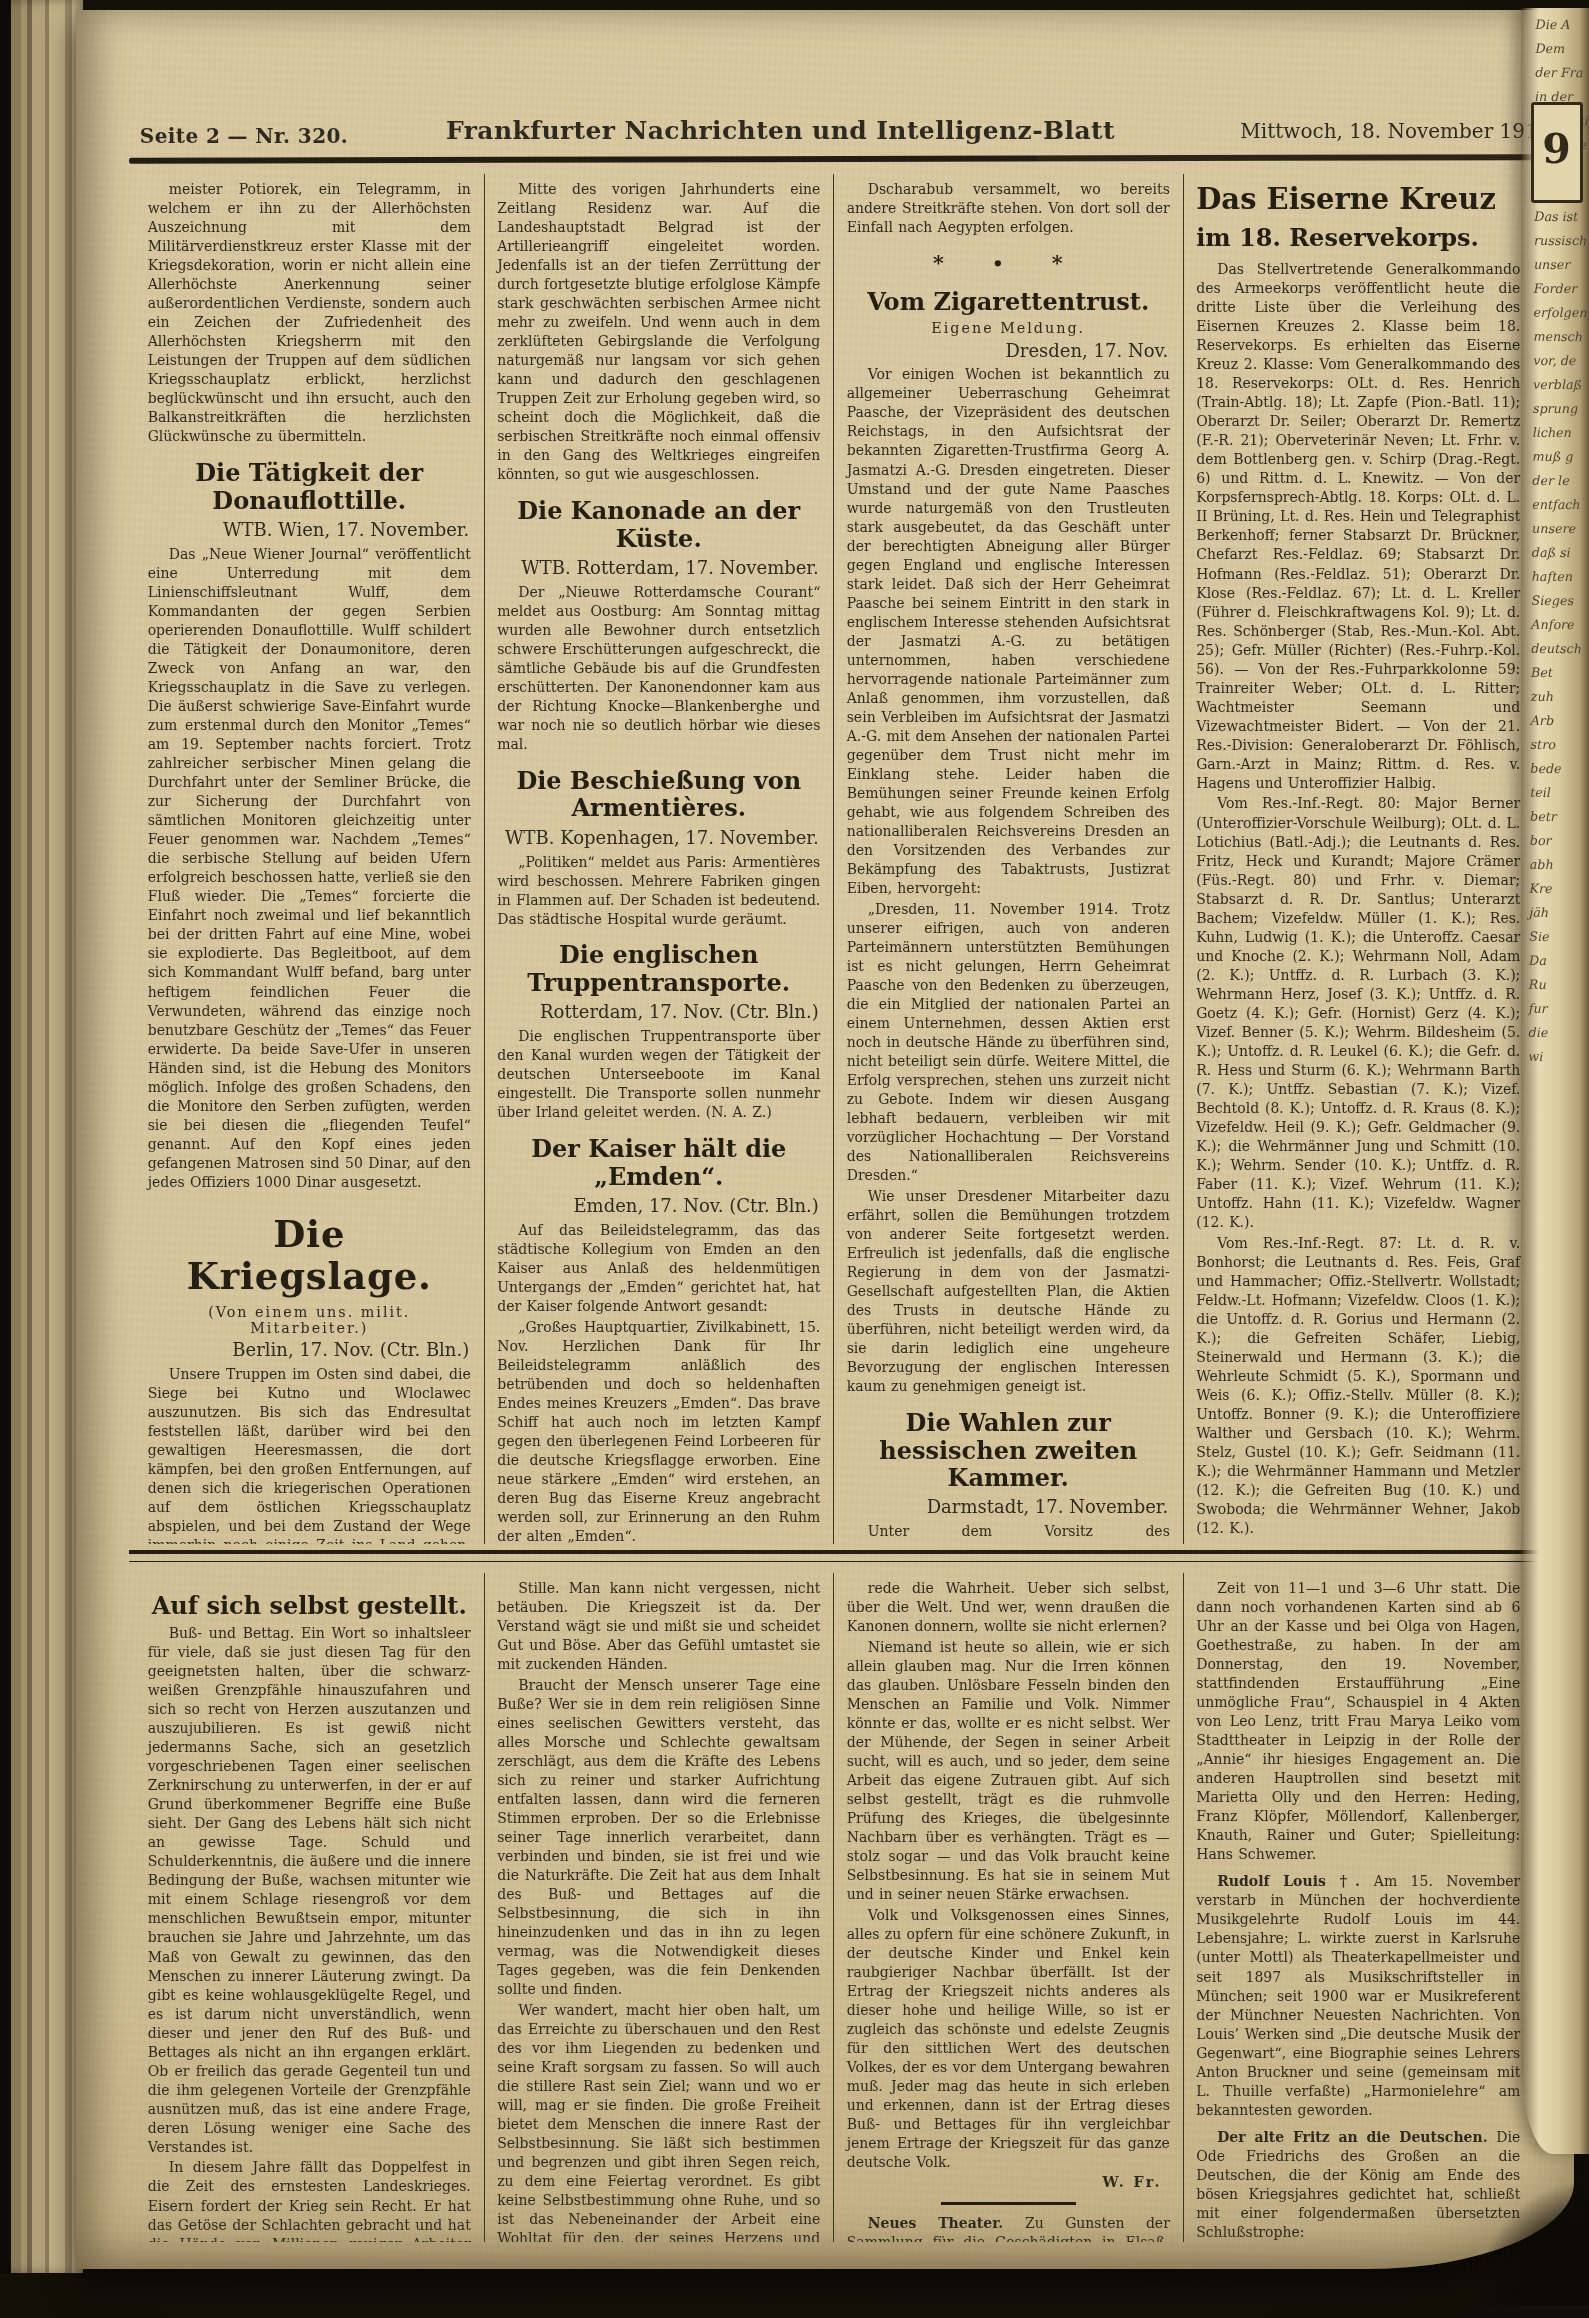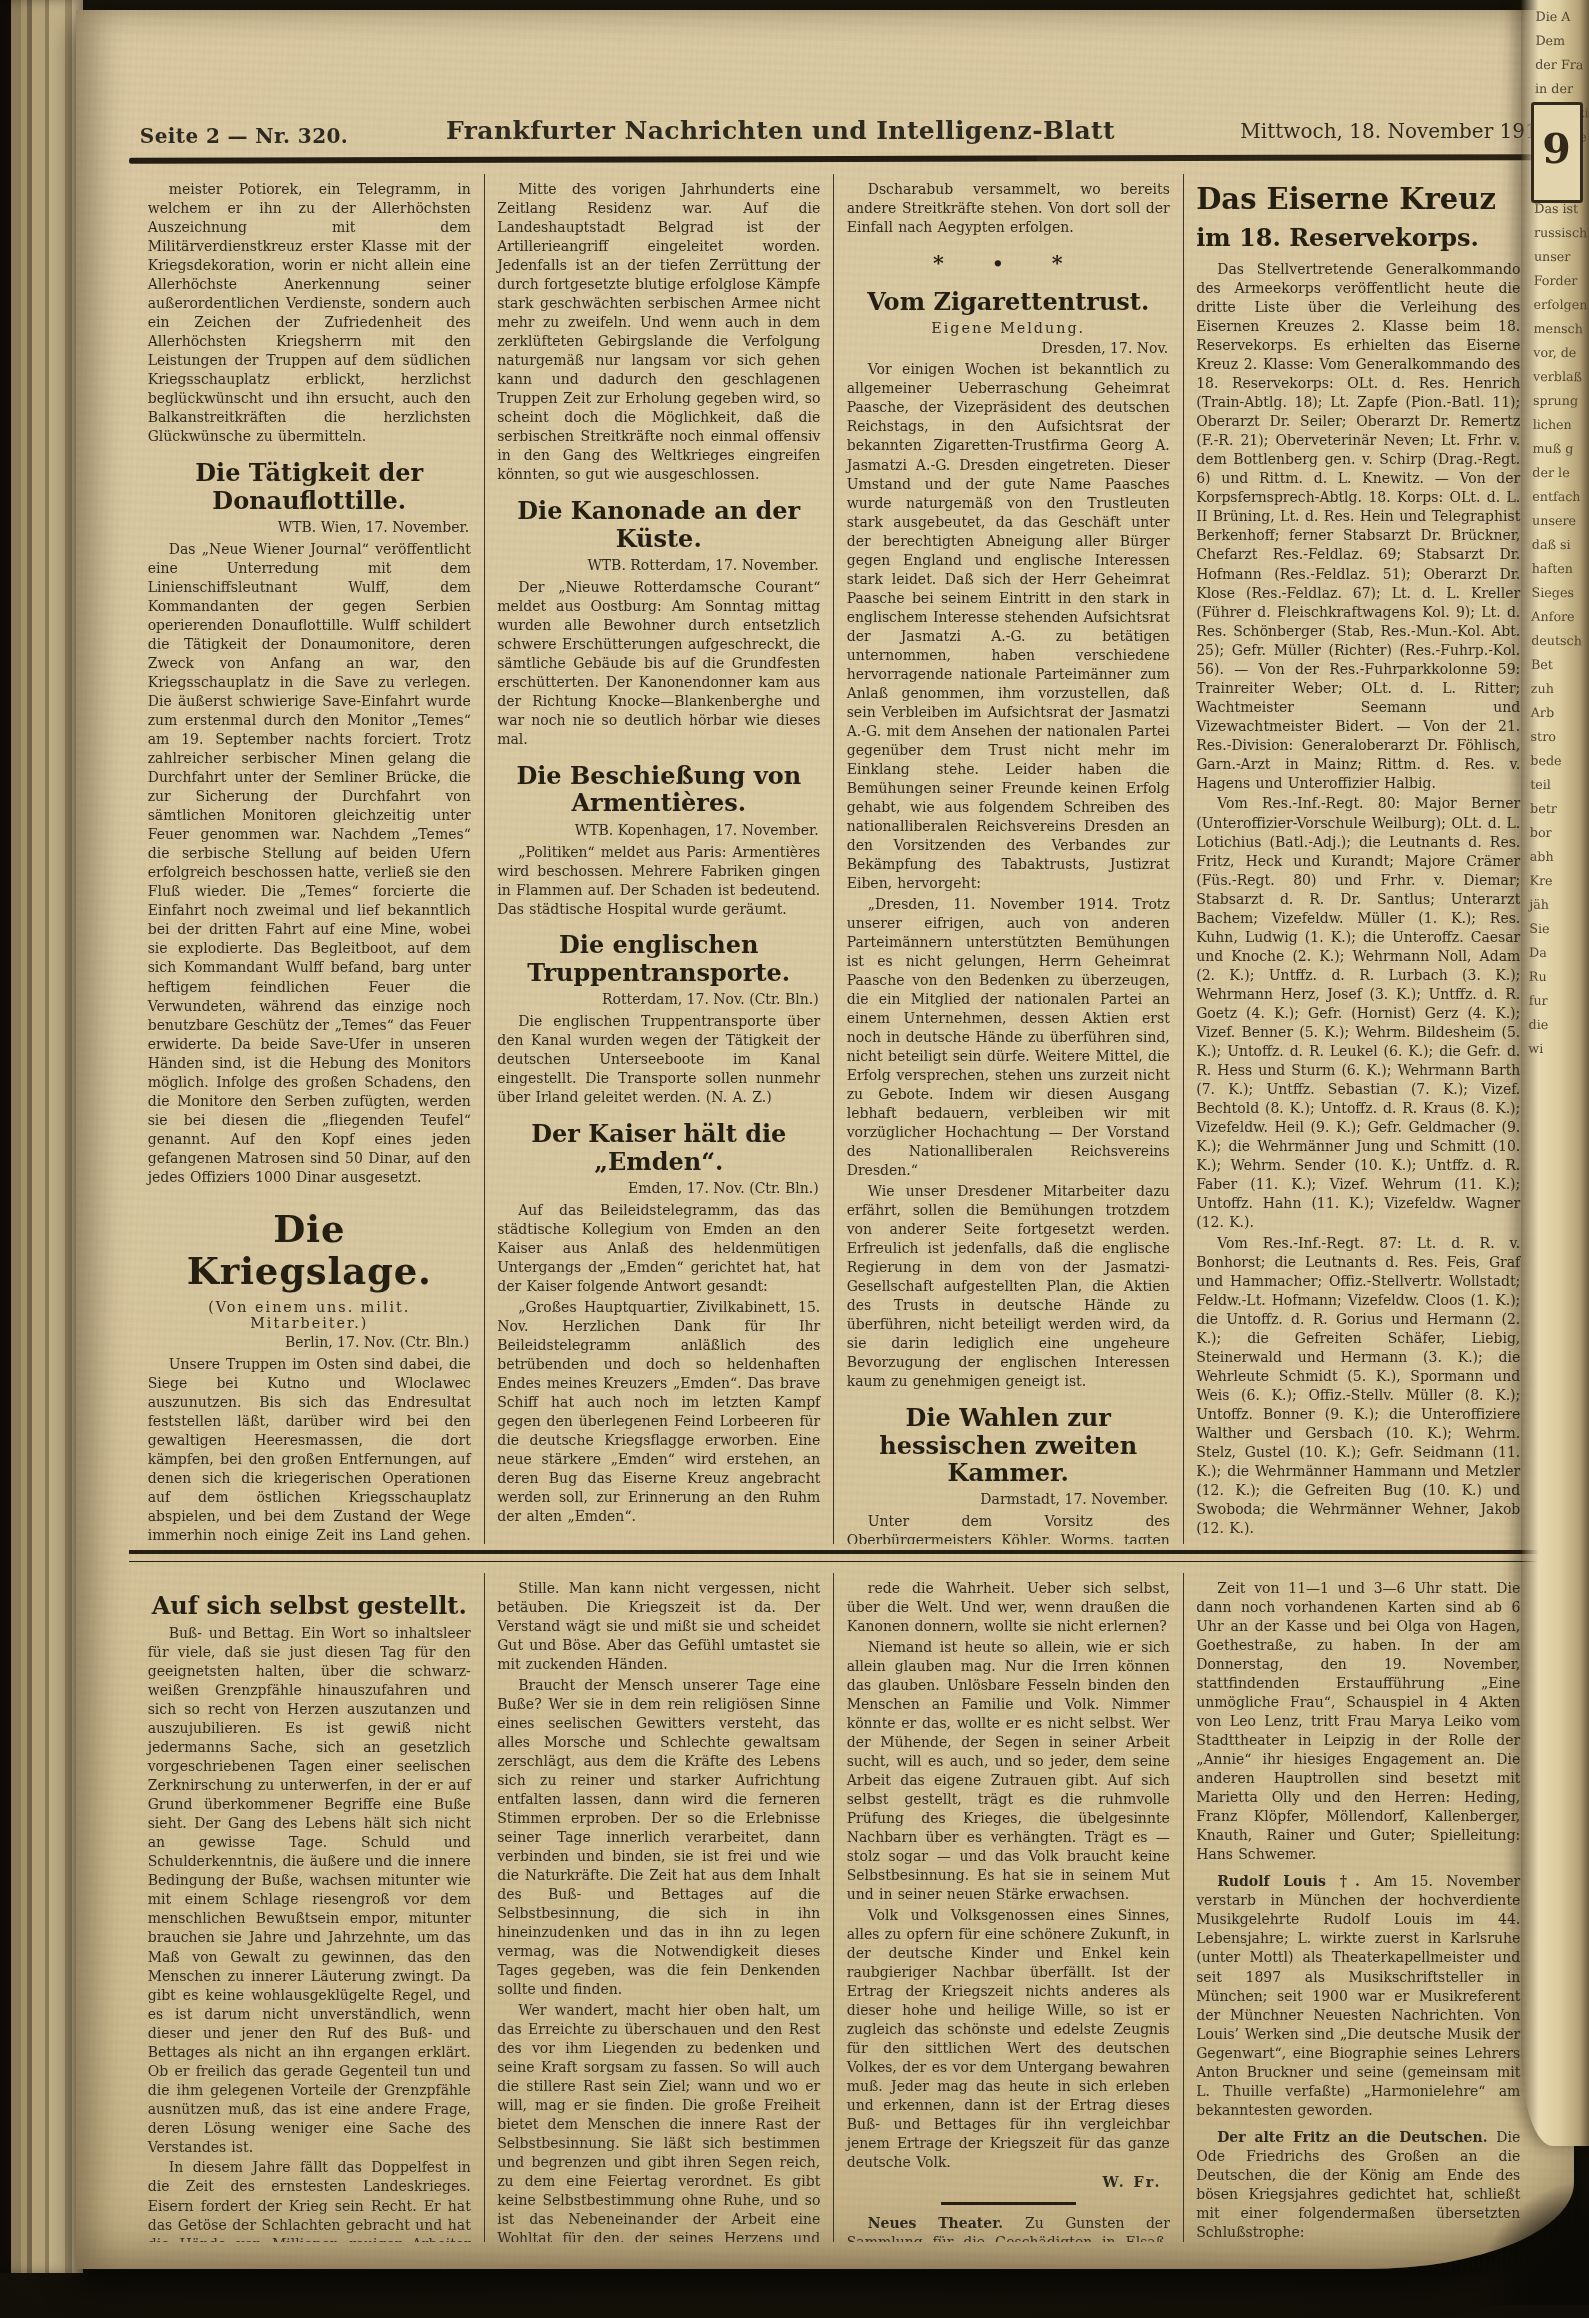--- a/index.html
+++ b/index.html
@@ -46,34 +46,34 @@
   .sect-rule{position:absolute;left:-6.4px;right:-11px;top:1540px;height:7.2px;
      border-top:4px solid #241d12;border-bottom:1.6px solid #241d12;}
   
   .article{margin-bottom:8px;}
   .headline{text-align:center;font-weight:700;font-size:24px;line-height:1.15;
      margin:12.7px 0 4.8px;color:#241e13;}
   .headline.large{font-size:37px;margin:20.7px 0 6.4px;letter-spacing:0.8px;}
   .headline.two1{font-size:29px;text-align:left;margin:3.2px 0 0;}
   .headline.two2{font-size:24px;text-align:left;margin:8px 0 8px;}
   .byline{text-align:center;font-size:14.3px;letter-spacing:2px;margin:1.6px 0 3.2px;}
-  .dateline{text-align:right;font-size:14px;margin:1.6px 1.6px 4.8px 0;font-weight:500;}
+  .dateline{text-align:right;font-size:18px;margin:1.6px 1.6px 4.8px 0;font-weight:500;}
   .para{font-size:14px;line-height:1.36;text-align:justify;text-indent:1.5em;
      margin:0 0 1.6px;word-spacing:0.8px;}
   .para .lead{font-weight:700;}
   .signature{text-align:right;font-size:14.3px;font-weight:700;letter-spacing:2.4px;
      margin:1.6px 8px 3.2px 0;}
   .dots{text-align:center;font-size:20.7px;font-weight:700;letter-spacing:20.7px;
      margin:14.3px 0 1.6px;color:#241e13;}
   .mini-rule{width:135px;height:2.4px;background:#241d12;margin:12.7px auto 9.5px;}
   
-  .curl{position:absolute;right:0;top:0;width:68px;height:2146px;
+  .curl{position:absolute;right:0;top:8px;width:68px;height:2146px;
      border-bottom-left-radius:32px 95px;
      background:linear-gradient(90deg,rgba(40,28,10,.45) 0,#e6d9b2 26%,#dccc9f 55%,#b5a177 86%,#6b5b3d 100%);
-     box-shadow:-8px 0 14.3px rgba(30,20,5,.35);}
+     box-shadow:-8px 0 14.3px rgba(30,20,5,.35);font-style:italic;}
   .curl-frag{font-size:12.7px;color:#4c4331;padding:4.8px 3.2px 0 11px;line-height:1.9;
      white-space:nowrap;overflow:hidden;transform:rotate(.4deg);}
   .curl-frag div{height:24px;}
   .curl-box{position:absolute;right:6.4px;top:102px;width:46px;height:95px;
      border:3.2px solid #33291a;border-radius:3.2px;background:#e2d4ac;
      font-size:41px;font-weight:700;text-align:center;line-height:89px;color:#33291a;}
   .curl-shadow{position:absolute;right:0;top:2098px;width:191px;height:207px;
      background:radial-gradient(80% 80% at 100% 100%, #0b0905 40%, rgba(11,9,5,0) 75%);}
 </style>
 </head>

